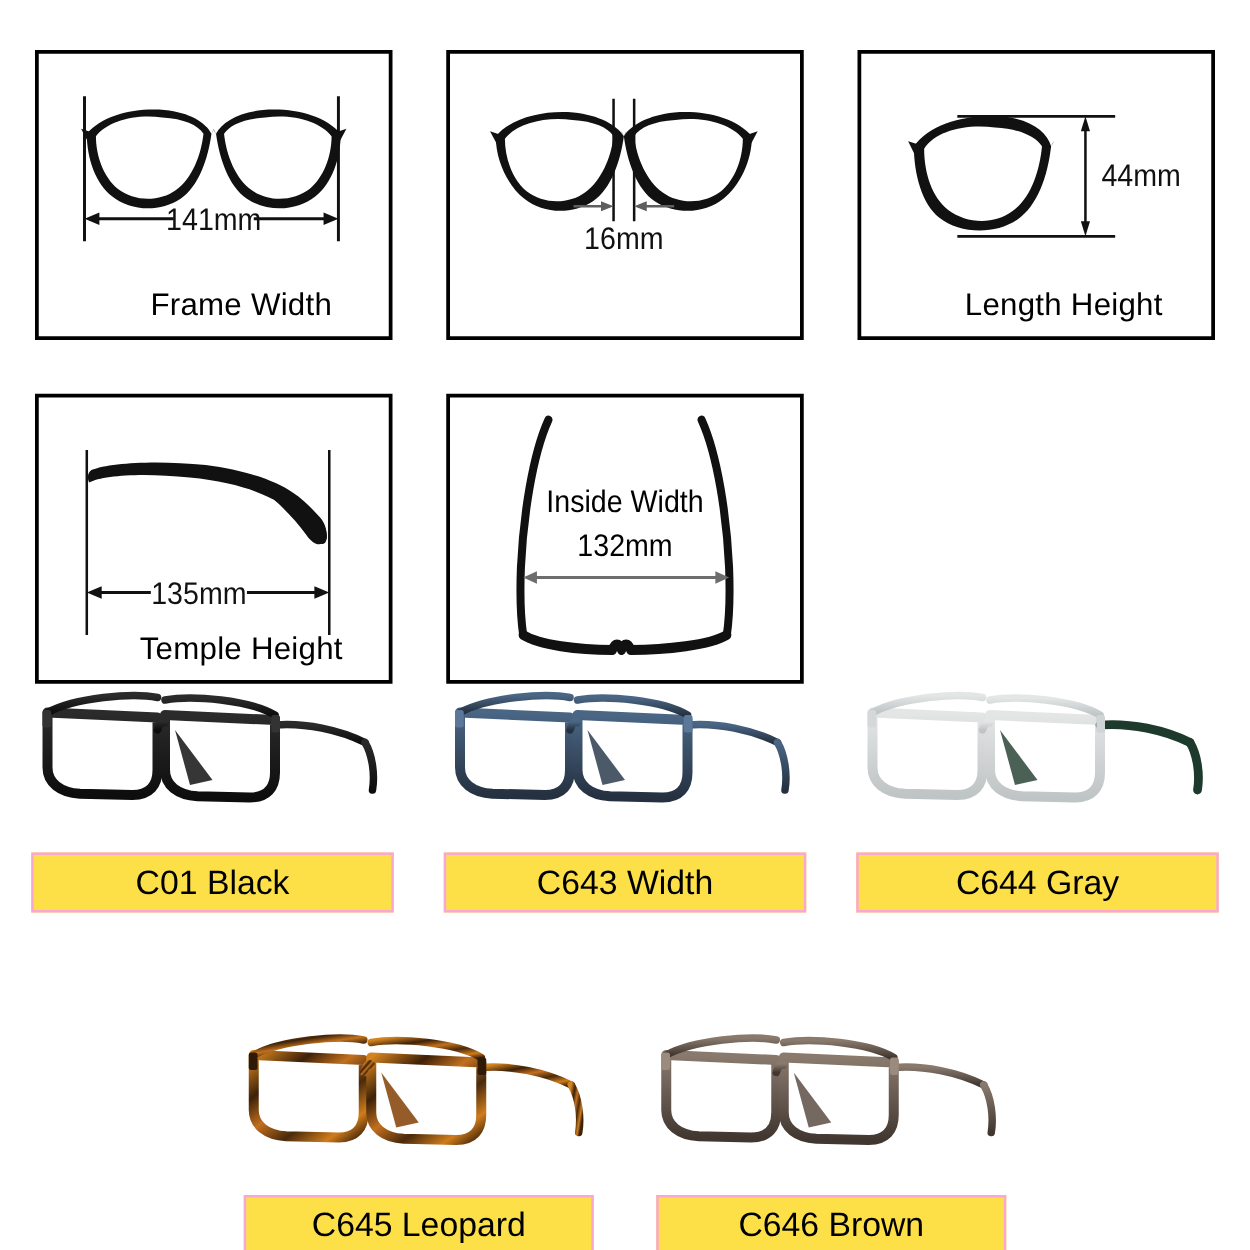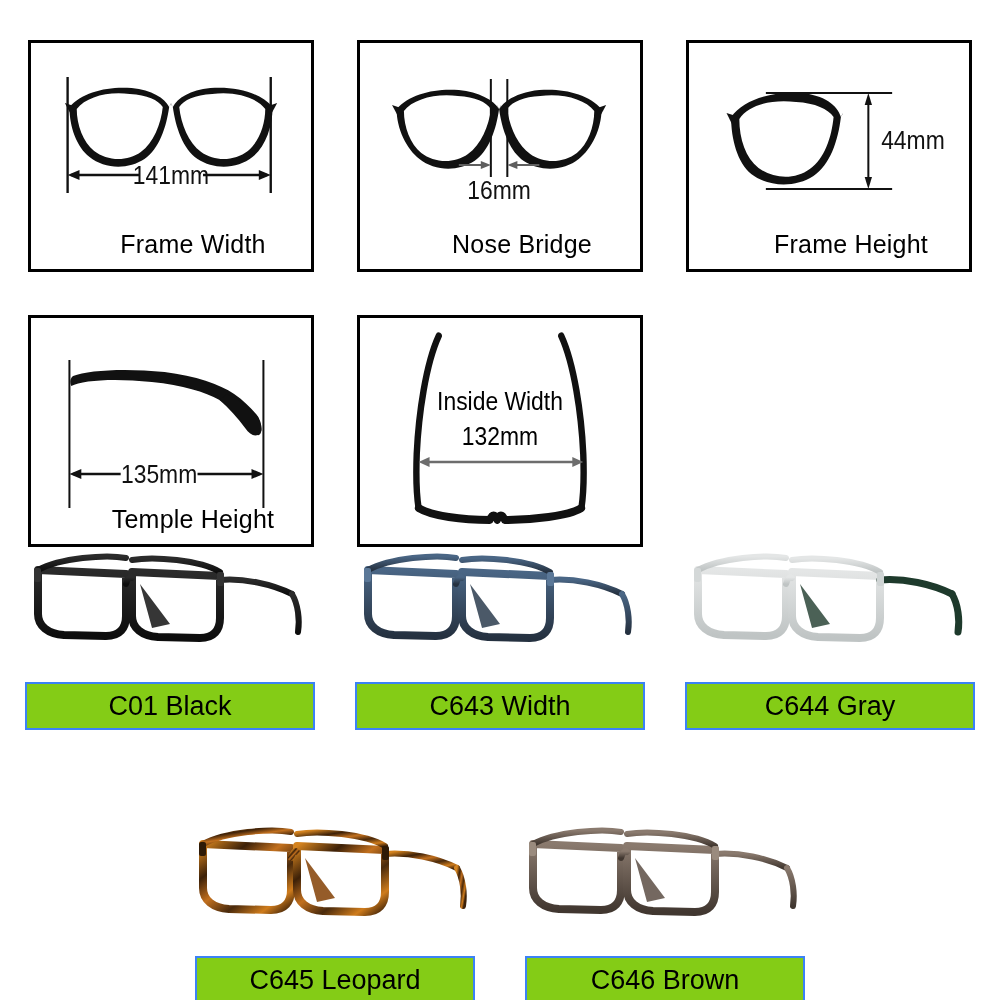--- a/index.html
+++ b/index.html
@@ -66,22 +66,22 @@
     align-items: center;
   }
   .variant-photo {
     width: 300px;
     height: 140px;
     position: relative;
   }
   .variant-photo svg { display: block; width: 100%; height: 100%; }
 
   .variant-label {
-    border: 2px solid #3b82f6;
-    background: #84cc16;
+    border: 2px solid #f9a8d4;
+    background: #fde047;
     width: 290px;
     height: 48px;
     display: flex;
     align-items: center;
     justify-content: center;
     font-size: 27px;
     line-height: 1;
     margin-top: 14px;
   }
   .row-b .variant-label { width: 280px; }
@@ -161,21 +161,20 @@
       <g stroke="#5e5e5e" stroke-width="2" fill="none">
         <line x1="108" y1="122" x2="140" y2="122"></line>
         <line x1="164" y1="122" x2="196" y2="122"></line>
       </g>
       <g fill="#5e5e5e">
         <path d="M143,122 L132,118 L132,126 Z"></path>
         <path d="M161,122 L172,118 L172,126 Z"></path>
       </g>
       <text class="dim-text" x="152" y="156" text-anchor="middle">16mm</text>
     </svg>
-    <div class="panel-caption">Nose Bridge</div>
   </div>
 
   <div class="spec-panel">
     <svg class="panel-svg" viewBox="0 0 306 226" preserveAspectRatio="none">
 
       <g fill="#111">
         <path d="M46,74 C60,56 92,48 122,50 C148,52 162,62 166,74
                  C168,70 170,68 166,74
                  C163,98 154,122 136,133 C116,145 86,144 68,131
                  C53,120 46,96 46,74 Z
@@ -192,21 +191,21 @@
 
       <g stroke="#111" stroke-width="2.2">
         <line x1="196" y1="55" x2="196" y2="141"></line>
       </g>
       <g fill="#111">
         <path d="M196,50 L192,62 L200,62 Z"></path>
         <path d="M196,146 L192,134 L200,134 Z"></path>
       </g>
       <text class="dim-text" x="210" y="106">44mm</text>
     </svg>
-    <div class="panel-caption">Frame Height</div>
+    <div class="panel-caption">Length Height</div>
   </div>
 
   <div class="spec-panel">
     <svg class="panel-svg" viewBox="0 0 306 226" preserveAspectRatio="none">
       <g fill="none" stroke="#111" stroke-width="2.2">
         <line x1="42" y1="42" x2="42" y2="190"></line>
         <line x1="254" y1="42" x2="254" y2="190"></line>
       </g>
 
       <g fill="#111">

